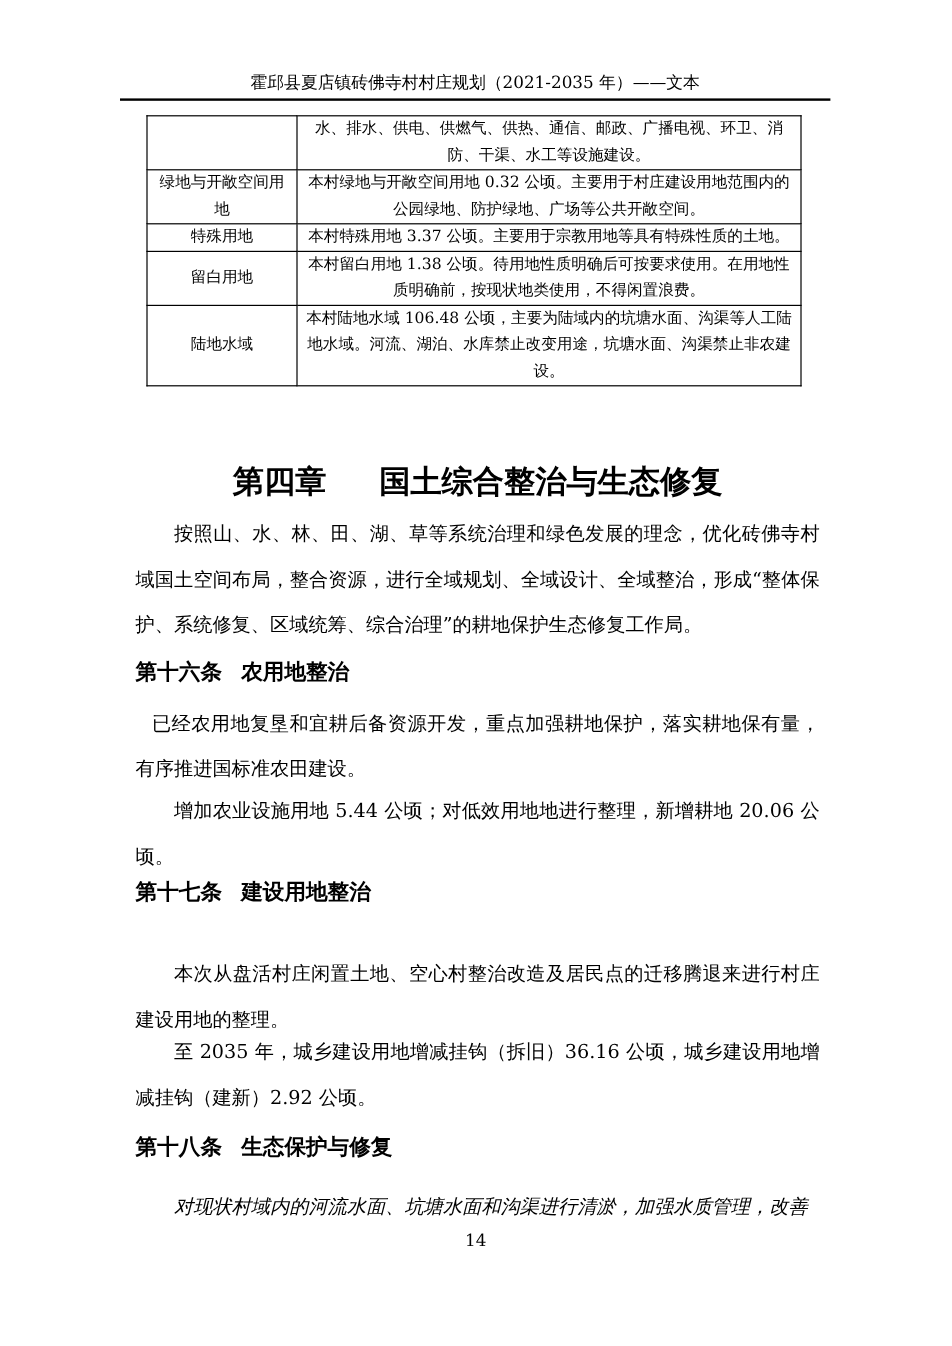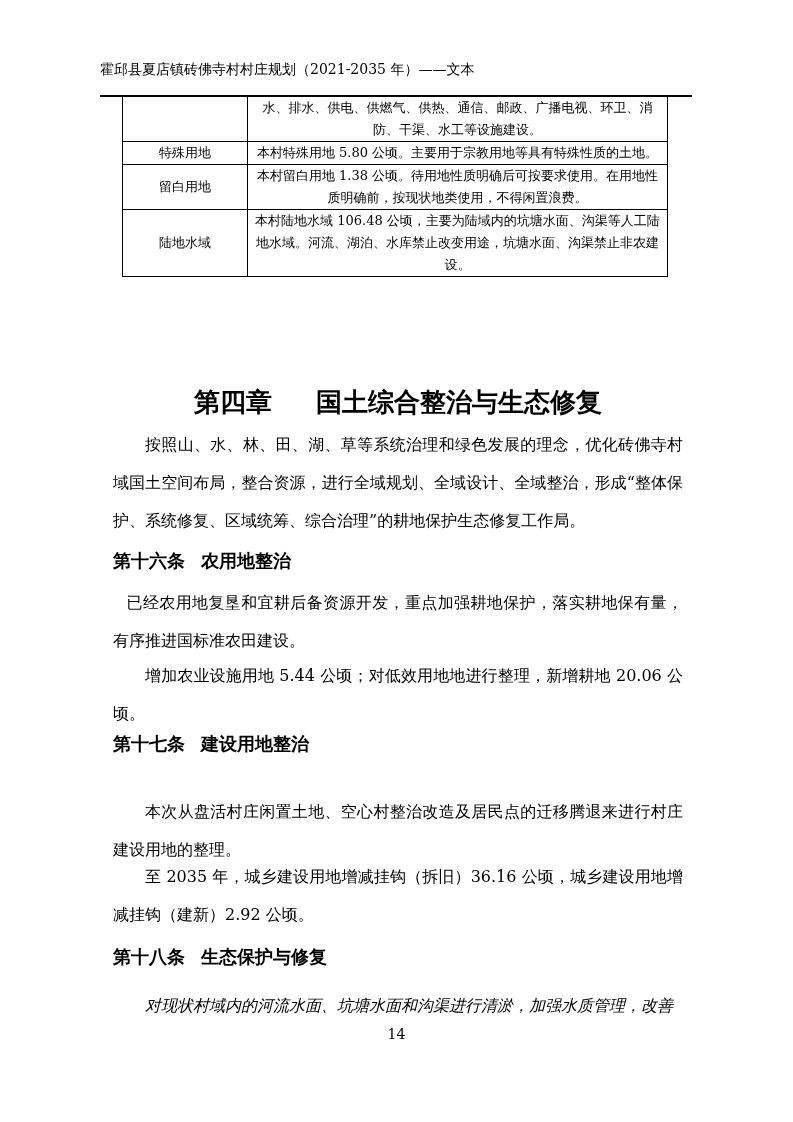--- a/index.html
+++ b/index.html
@@ -12,24 +12,24 @@
     overflow: hidden;
     font-family: "DejaVu Serif", "Liberation Serif", serif;
     color: #000000;
   }
   
   .header {
     position: absolute;
     top: 61px;
     left: 100px;
     width: 592px;
-    text-align: left;
+    text-align: center;
     font-size: 14px;
     line-height: 17px;
-    padding-bottom: 17px;
+    padding-bottom: 4px;
     border-bottom: 2px solid #000000;
   }
   
   .info-table {
     position: absolute;
     top: 96px;
     left: 122px;
     width: 546px;
     border-collapse: collapse;
     font-size: 13px;
@@ -112,22 +112,26 @@
     <span>霍邱县夏店镇砖佛寺村村庄规划（2021-2035 年）——文本</span>
   </div>
 
   <table class="info-table">
     <tbody>
       <tr>
         <td class="lbl"></td>
         <td class="cnt">水、排水、供电、供燃气、供热、通信、邮政、广播电视、环卫、消防、干渠、水工等设施建设。</td>
       </tr>
       <tr>
+        <td class="lbl">绿地与开敞空间用地</td>
+        <td class="cnt">本村绿地与开敞空间用地 0.32 公顷。主要用于村庄建设用地范围内的公园绿地、防护绿地、广场等公共开敞空间。</td>
+      </tr>
+      <tr>
         <td class="lbl">特殊用地</td>
-        <td class="cnt">本村特殊用地 5.80 公顷。主要用于宗教用地等具有特殊性质的土地。</td>
+        <td class="cnt">本村特殊用地 3.37 公顷。主要用于宗教用地等具有特殊性质的土地。</td>
       </tr>
       <tr>
         <td class="lbl">留白用地</td>
         <td class="cnt">本村留白用地 1.38 公顷。待用地性质明确后可按要求使用。在用地性质明确前，按现状地类使用，不得闲置浪费。</td>
       </tr>
       <tr>
         <td class="lbl">陆地水域</td>
         <td class="cnt">本村陆地水域 106.48 公顷，主要为陆域内的坑塘水面、沟渠等人工陆地水域。河流、湖泊、水库禁止改变用途，坑塘水面、沟渠禁止非农建设。</td>
       </tr>
     </tbody>

